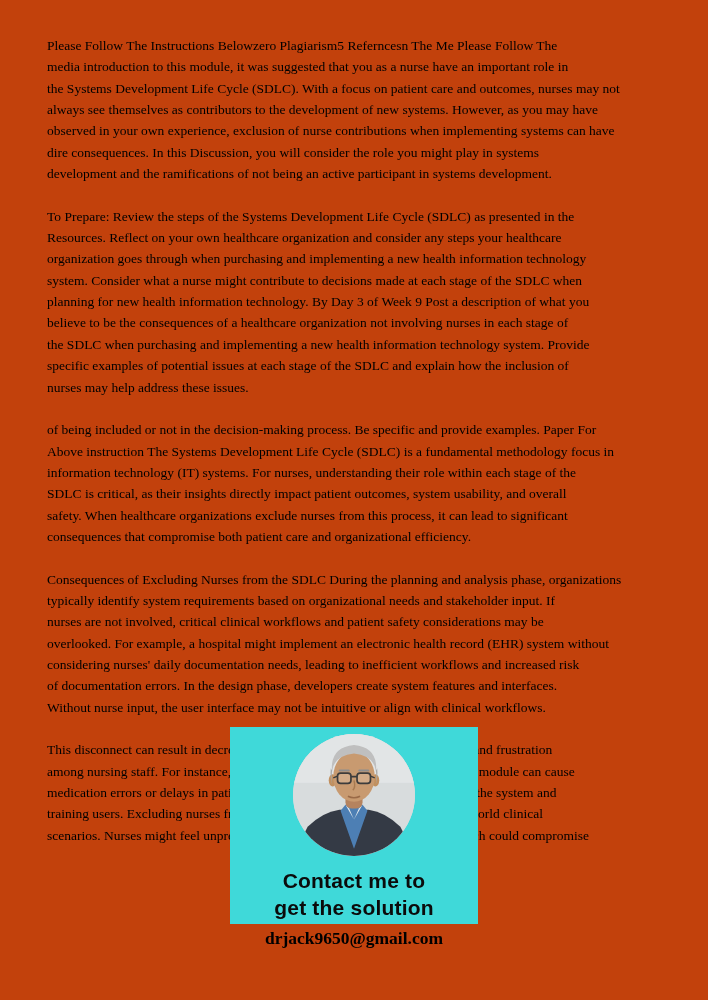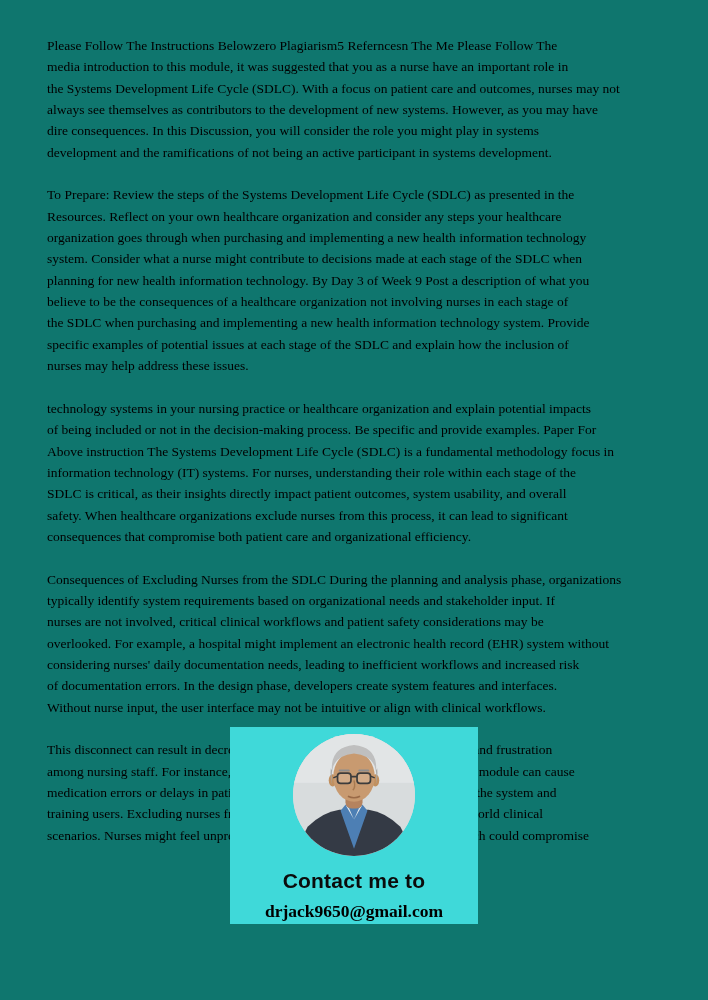--- a/index.html
+++ b/index.html
@@ -5,21 +5,21 @@
   html, body { margin: 0; padding: 0; }
   body {
     width: 708px; height: 1000px;
     background: #ffffff;
     font-family: "Liberation Serif", serif;
     position: relative;
     overflow: hidden;
   }
   .page {
     position: absolute; inset: 0;
-    background: #0f766e;
+    background: #c2410c;
   }
   .doc {
     position: absolute;
     left: 47px; top: 35px;
     width: 620px;
     font-size: 13.5px;
     line-height: 21.35px;
     color: #000000;
   }
   .para { margin: 0 0 21.35px 0; }
@@ -67,36 +67,36 @@
 
 <div class="page">
 
   <div class="doc">
 
   <div class="para">
         <div class="line">Please Follow The Instructions Belowzero Plagiarism5 Referncesn The Me Please Follow The</div>
         <div class="line">media introduction to this module, it was suggested that you as a nurse have an important role in</div>
         <div class="line">the Systems Development Life Cycle (SDLC). With a focus on patient care and outcomes, nurses may not</div>
         <div class="line">always see themselves as contributors to the development of new systems. However, as you may have</div>
+        <div class="line">observed in your own experience, exclusion of nurse contributions when implementing systems can have</div>
         <div class="line">dire consequences. In this Discussion, you will consider the role you might play in systems</div>
         <div class="line">development and the ramifications of not being an active participant in systems development.</div>
       </div>
       <div class="para">
         <div class="line">To Prepare: Review the steps of the Systems Development Life Cycle (SDLC) as presented in the</div>
         <div class="line">Resources. Reflect on your own healthcare organization and consider any steps your healthcare</div>
         <div class="line">organization goes through when purchasing and implementing a new health information technology</div>
         <div class="line">system. Consider what a nurse might contribute to decisions made at each stage of the SDLC when</div>
         <div class="line">planning for new health information technology. By Day 3 of Week 9 Post a description of what you</div>
         <div class="line">believe to be the consequences of a healthcare organization not involving nurses in each stage of</div>
         <div class="line">the SDLC when purchasing and implementing a new health information technology system. Provide</div>
         <div class="line">specific examples of potential issues at each stage of the SDLC and explain how the inclusion of</div>
         <div class="line">nurses may help address these issues.</div>
       </div>
       <div class="para">
-        <div class="line">technology systems in your nursing practice or healthcare organization and explain potential impacts</div>
         <div class="line">of being included or not in the decision-making process. Be specific and provide examples. Paper For</div>
         <div class="line">Above instruction The Systems Development Life Cycle (SDLC) is a fundamental methodology focus in</div>
         <div class="line">information technology (IT) systems. For nurses, understanding their role within each stage of the</div>
         <div class="line">SDLC is critical, as their insights directly impact patient outcomes, system usability, and overall</div>
         <div class="line">safety. When healthcare organizations exclude nurses from this process, it can lead to significant</div>
         <div class="line">consequences that compromise both patient care and organizational efficiency.</div>
       </div>
       <div class="para">
         <div class="line">Consequences of Excluding Nurses from the SDLC During the planning and analysis phase, organizations</div>
         <div class="line">typically identify system requirements based on organizational needs and stakeholder input. If</div>
@@ -147,17 +147,18 @@
         <line x1="36.5" y1="34.5" x2="33" y2="36" stroke="#3c3c3c" stroke-width="1.2"></line>
         <line x1="63.5" y1="34.5" x2="67" y2="36" stroke="#3c3c3c" stroke-width="1.2"></line>
 
         <path d="M 50,38 Q 51.5,44 49,46" stroke="#a87a50" stroke-width="1.2" fill="none"></path>
         <path d="M 45,51 Q 50,53.5 55,51" stroke="#9a6a47" stroke-width="1.3" fill="none"></path>
       </svg>
     </div>
     <div class="contact-heading">
 
     <div>Contact me to</div>
+        <div>get the solution</div>
       </div>
     <div class="contact-email">drjack9650@gmail.com</div>
   </div>
 
 </div>
 
 </body></html>

